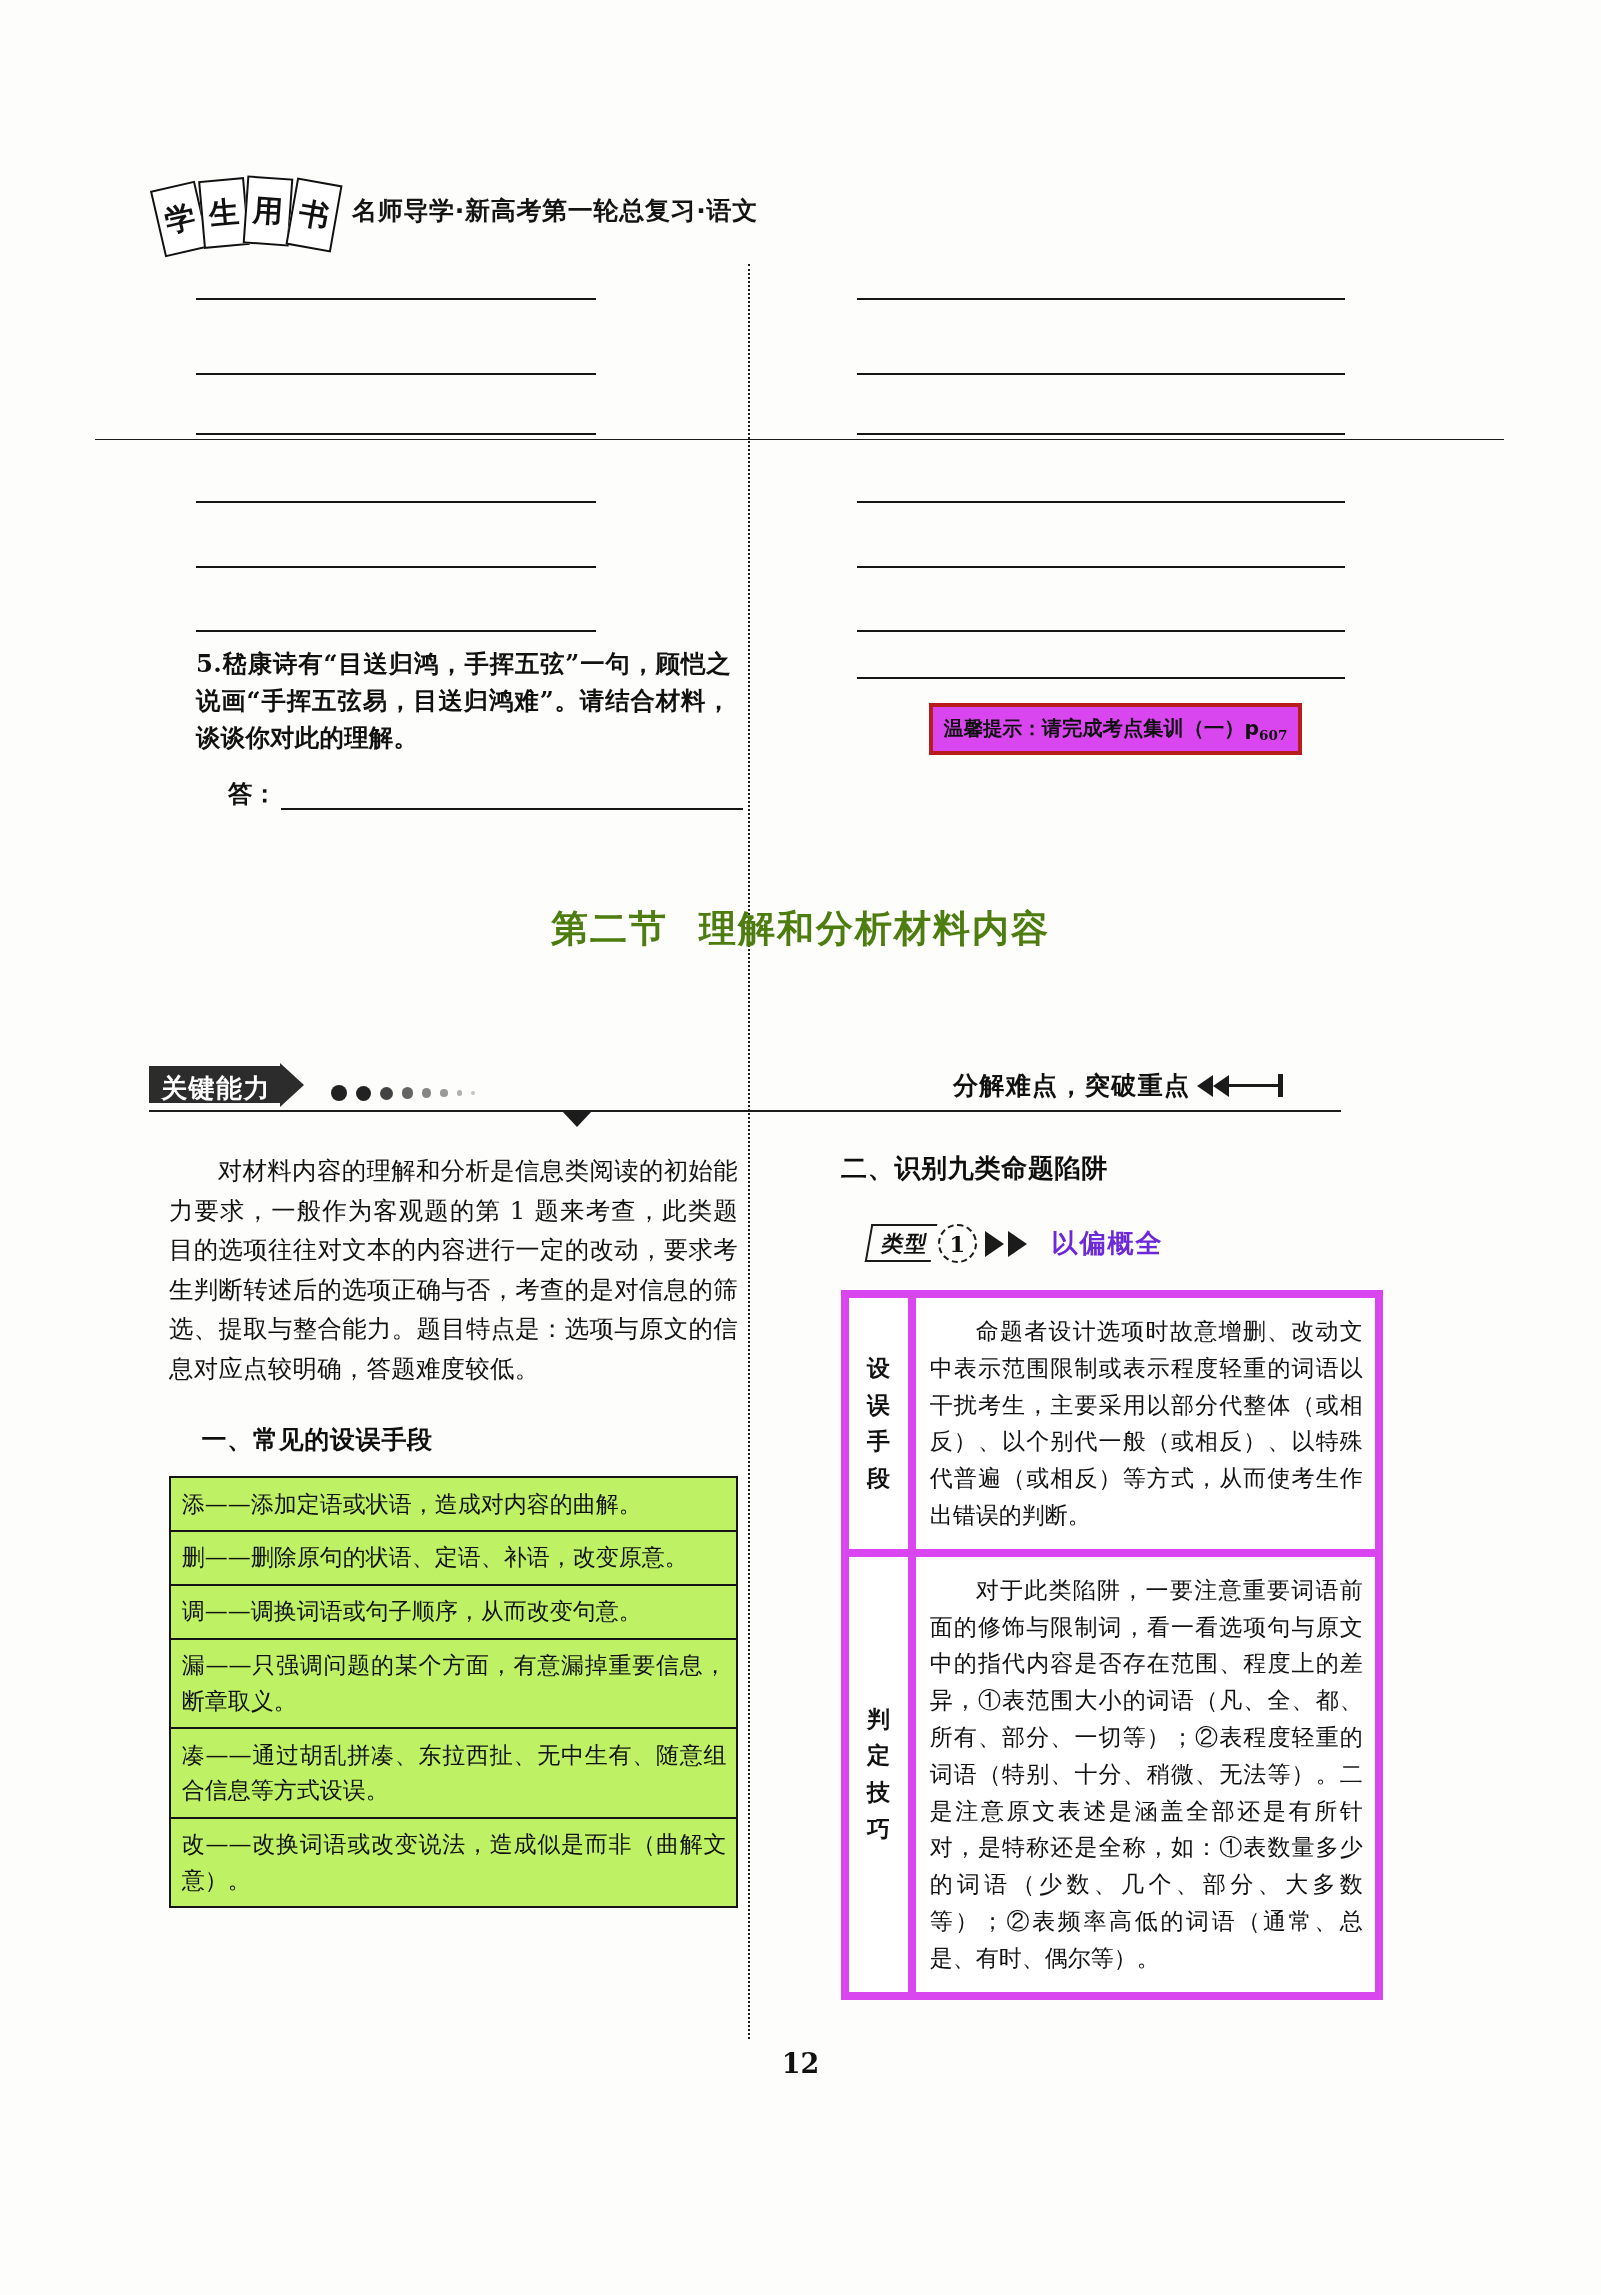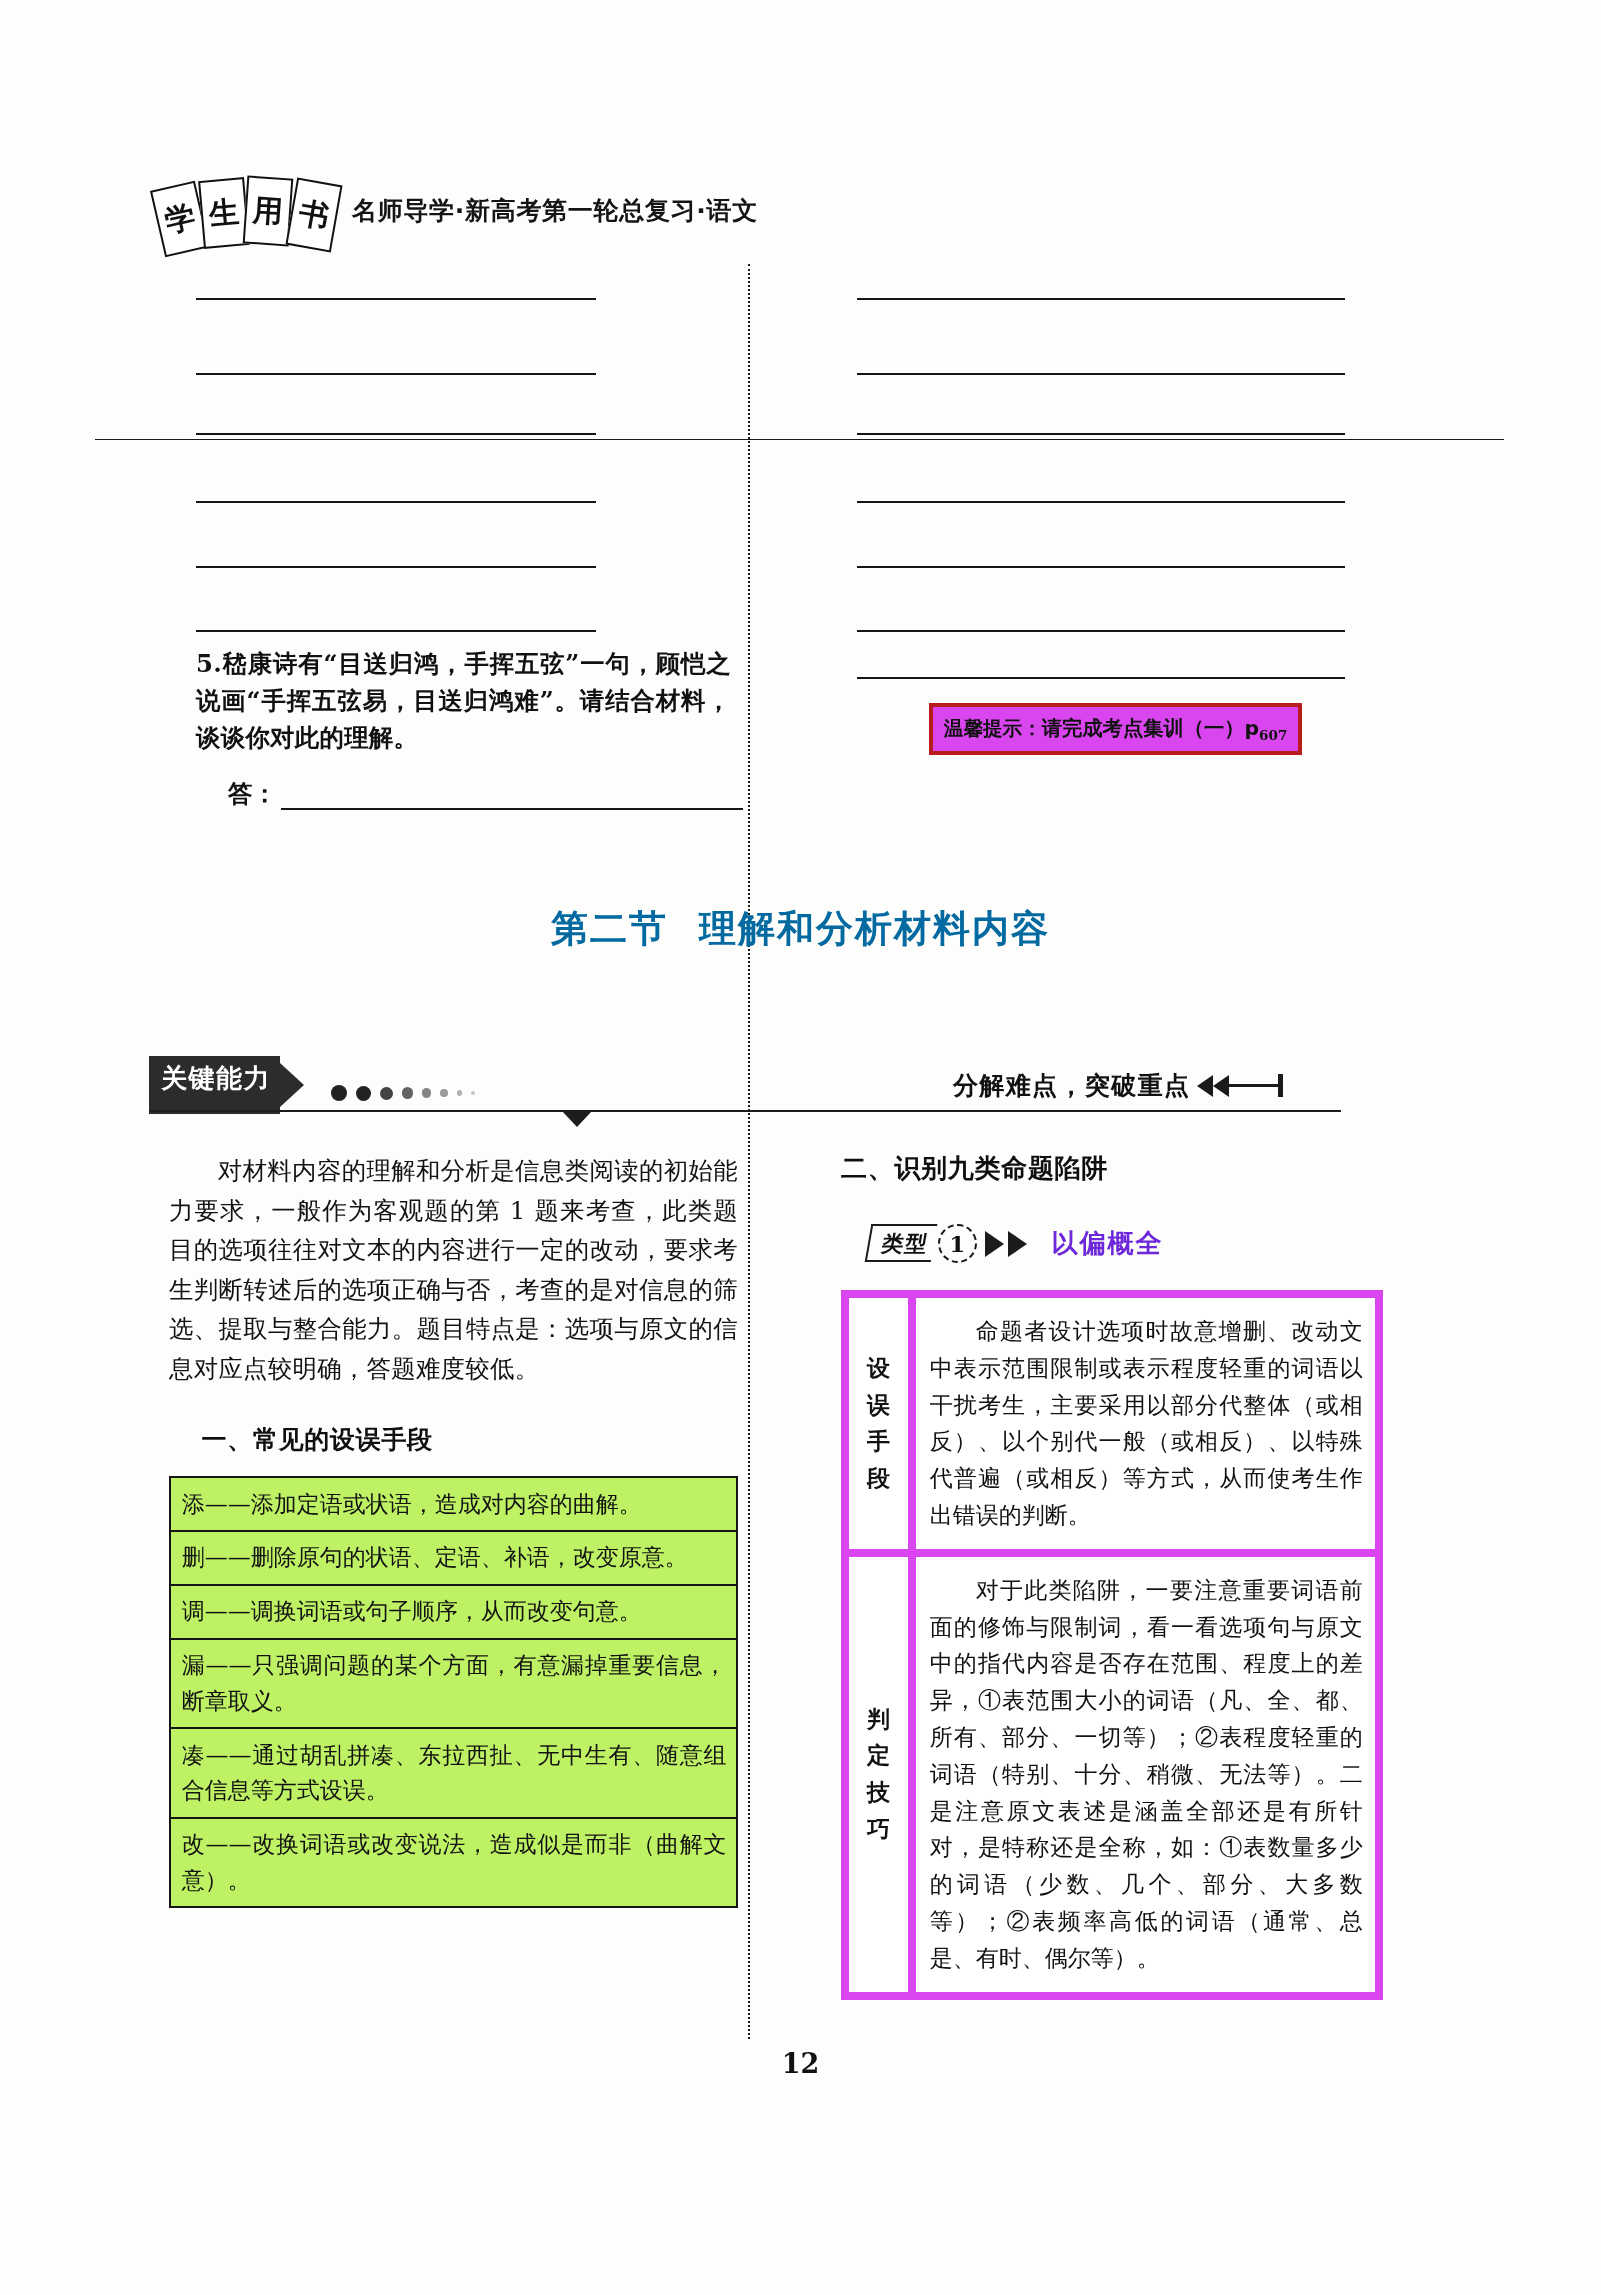--- a/index.html
+++ b/index.html
@@ -157,21 +157,21 @@
   .section-title {
     position: absolute;
     left: 0;
     top: 904px;
     width: 1601px;
     text-align: center;
     font-family: "DejaVu Sans", sans-serif;
     font-weight: bold;
     font-size: 37px;
     letter-spacing: 2px;
-    color: #0369a1;
+    color: #4d7c0f;
   }
   .section-title .gap { display:inline-block; width: 31px; }
 
   
   .banner {
     position: absolute;
     left: 149px;
     top: 1054px;
     width: 1192px;
     height: 68px;
@@ -184,21 +184,21 @@
     align-items: center;
   }
   .banner-tag-body {
     background: #2c2c2c;
     color: #ffffff;
     font-family: "DejaVu Sans", sans-serif;
     font-weight: bold;
     font-size: 26px;
     letter-spacing: 1.4px;
     padding: 0 9.5px 0 12.2px;
-    height: 58px;
+    height: 37px;
     line-height: 45px;
   }
   .banner-tag-point {
     width: 0; height: 0;
     border-top: 22.4px solid transparent;
     border-bottom: 22.4px solid transparent;
     border-left: 24.4px solid #2c2c2c;
   }
   .banner-dots {
     position: absolute;

